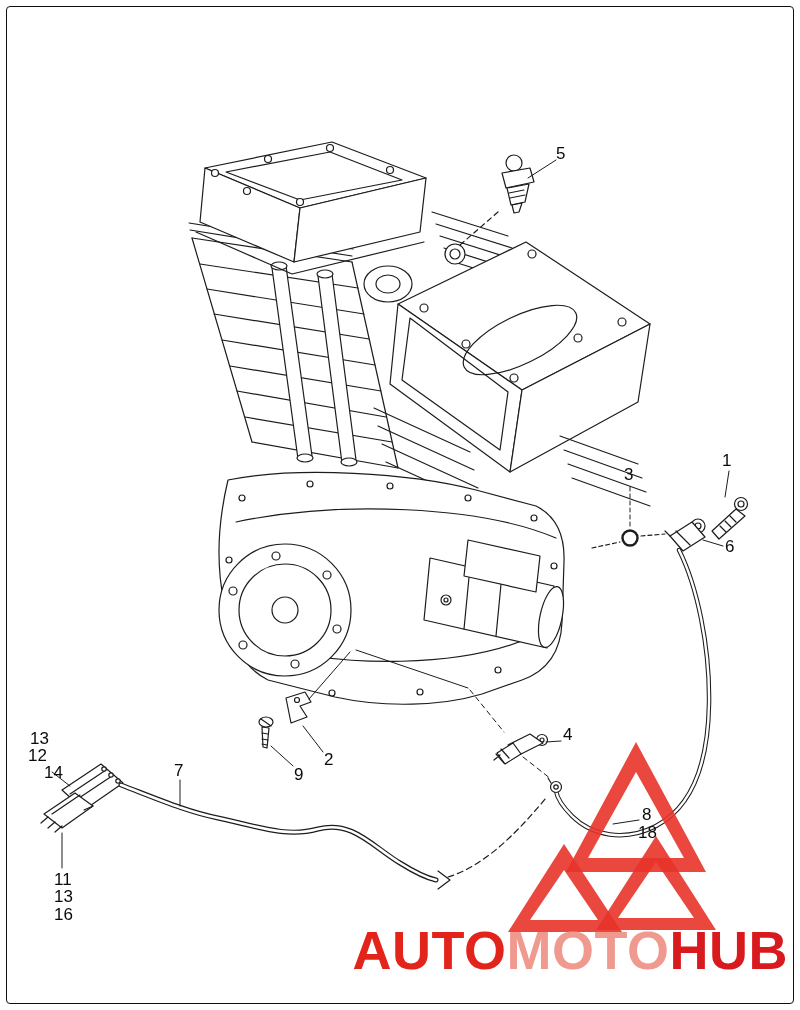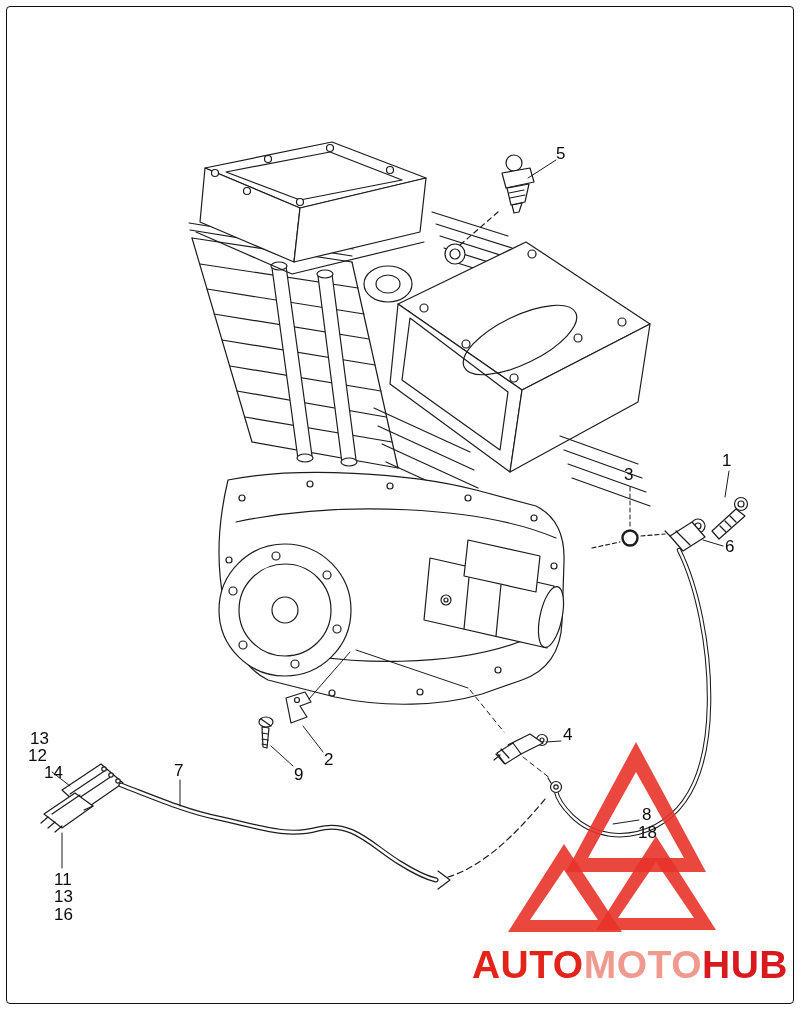--- a/index.html
+++ b/index.html
@@ -1,22 +1,22 @@
 <!DOCTYPE html>
 <html><head>
 <meta charset="utf-8">
 <style>
   html,body{margin:0;padding:0;background:#ffffff;}
   .page{position:relative;width:800px;height:1010px;background:#fff;overflow:hidden;
         font-family:"Liberation Sans",sans-serif;}
   .frame{position:absolute;inset:6px;border:1.6px solid #101010;border-radius:4px;pointer-events:none;}
   .art{position:absolute;left:0;top:0;}
   .callout{position:absolute;font-size:17px;color:#0a0a0a;line-height:1;font-weight:400;}
-  .wm{position:absolute;top:919px;right:12px;font-size:39px;font-weight:800;
-      letter-spacing:.5px;white-space:nowrap;margin-top:24px;}
+  .wm{position:absolute;top:919px;right:12px;font-size:54px;font-weight:800;
+      letter-spacing:.5px;white-space:nowrap;}
   .wm-auto{color:#e2241b;}
   .wm-moto{color:#f0998f;}
   .wm-hub{color:#d81a1f;}
 </style>
 </head>
 <body>
 
 <div class="page">
 
   <svg class="art" width="800" height="1010" viewBox="0 0 800 1010">

